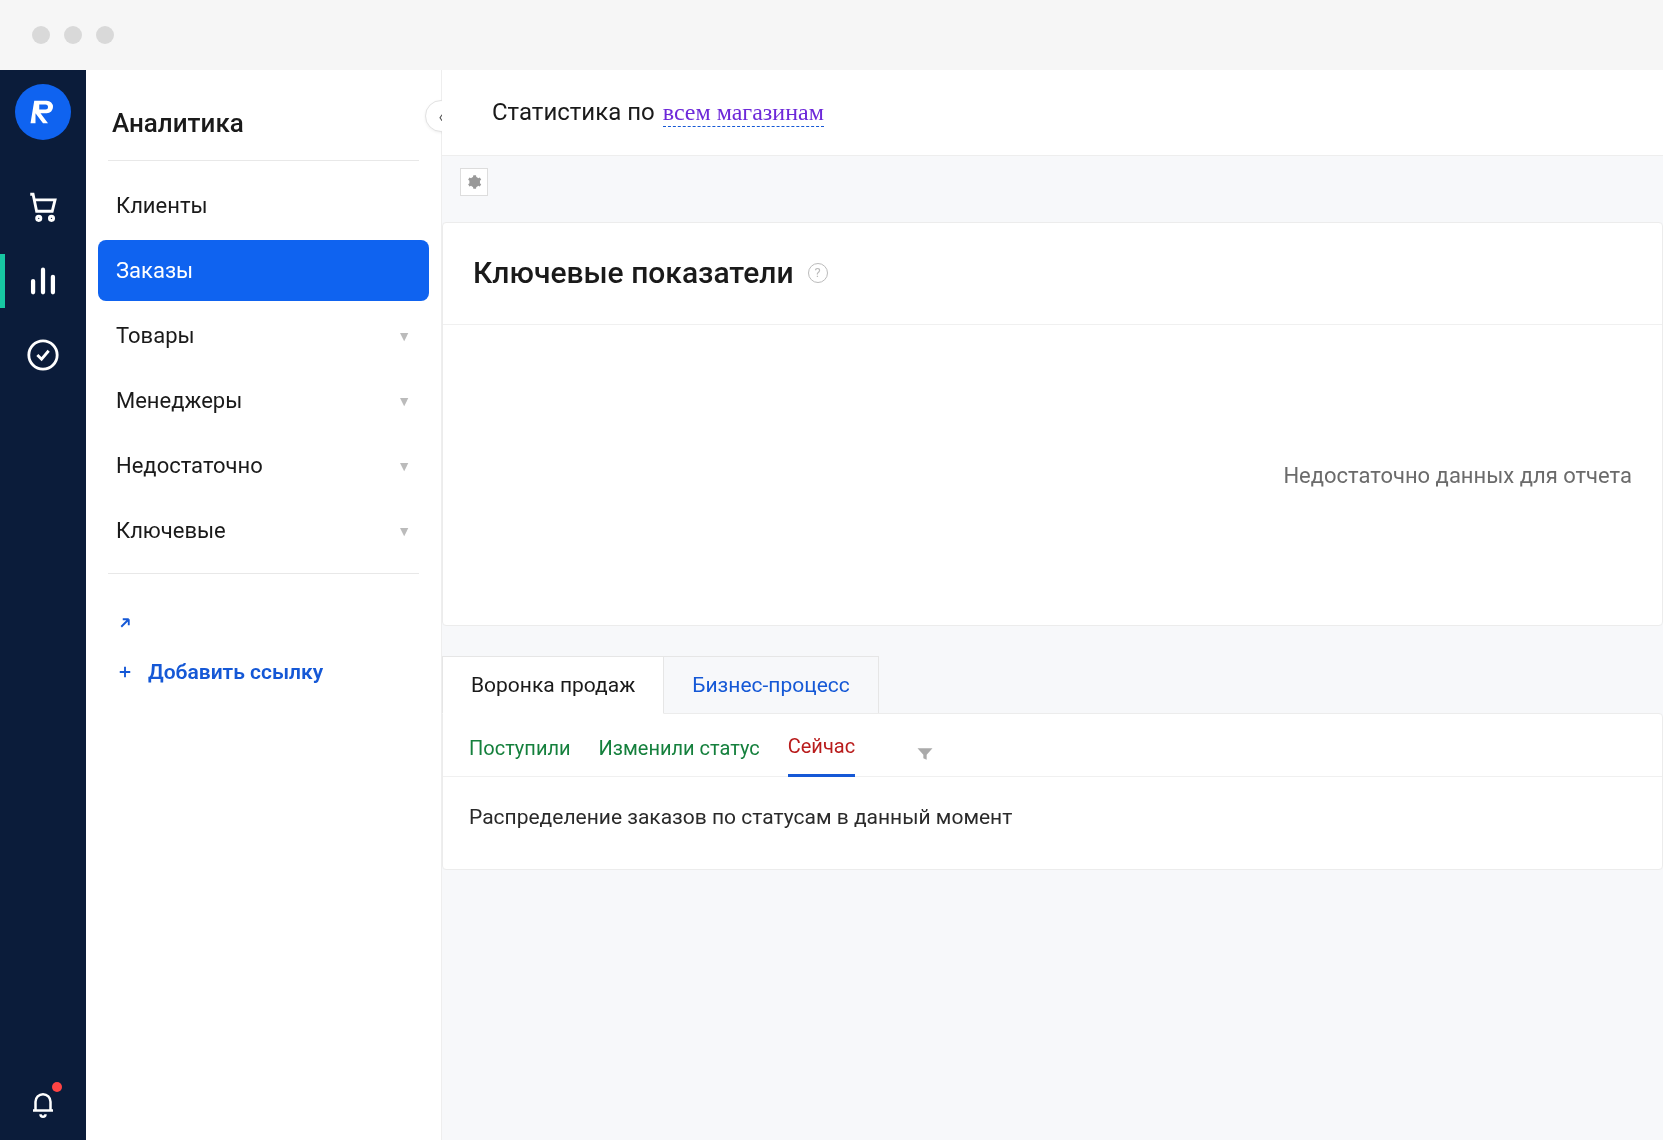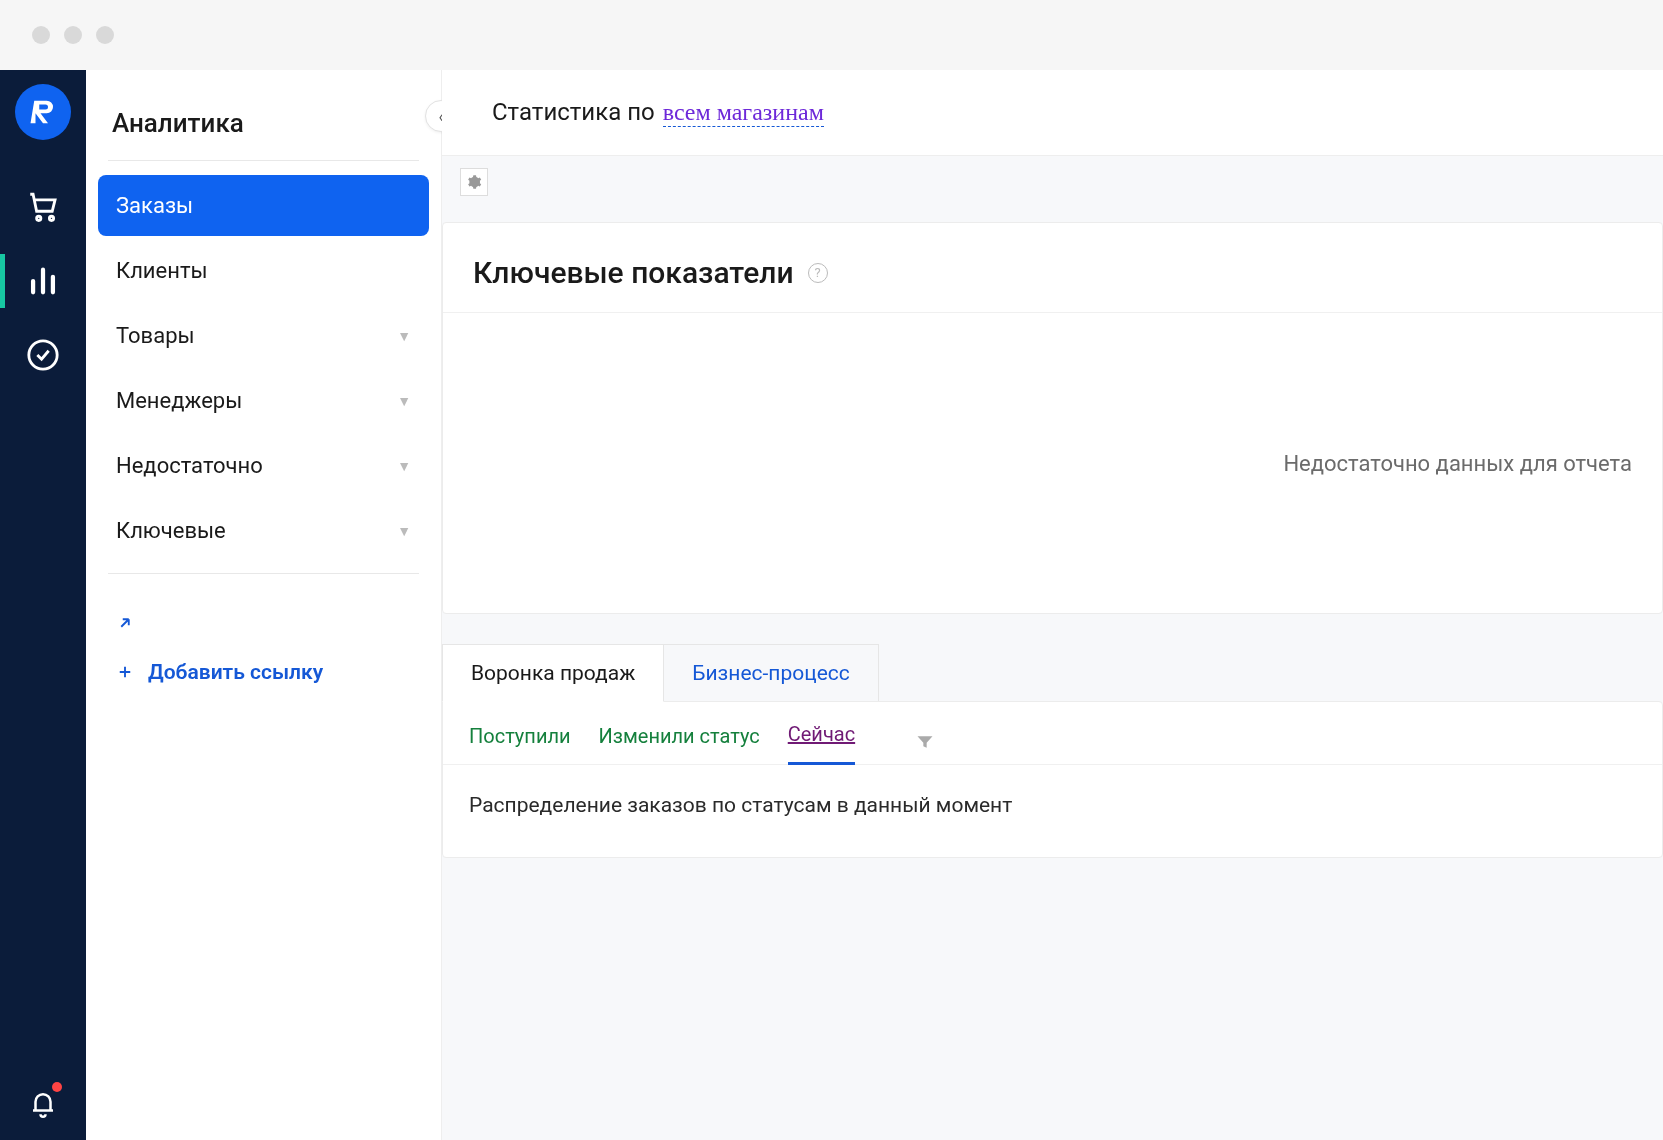--- a/index.html
+++ b/index.html
@@ -206,21 +206,21 @@
   }
   .gear-btn svg { width: 16px; height: 16px; fill: #999; }
 
   .card {
     background: #fff;
     border: 1px solid #ececec;
     border-radius: 4px;
     margin: 14px 0 30px 0;
   }
   .card-head {
-    padding: 32px 30px 22px 30px;
+    padding: 32px 30px 34px 30px;
     display: flex;
     align-items: center;
     gap: 14px;
     border-bottom: 1px solid #f0f0f0;
   }
   .card-head h2 {
     font-size: 30px;
     font-weight: 500;
   }
   .help-icon {
@@ -279,23 +279,22 @@
     gap: 28px;
     padding: 20px 26px 0 26px;
   }
   .tab-minor {
     font-size: 20px;
     color: #15803d;
     padding-bottom: 16px;
     cursor: pointer;
   }
   .tab-minor.active {
-    color: #701a75;
+    color: #b91c1c;
     border-bottom: 3px solid #1558d6;
-    text-decoration: underline;
   }
   .filter-icon {
     margin-left: 32px;
     cursor: pointer;
   }
   .filter-icon svg { width: 20px; height: 20px; fill: #aaa; }
   .desc-row {
     padding: 28px 26px 40px 26px;
     font-size: 21px;
     color: #2a2a2a;
@@ -346,25 +345,25 @@
         <path d="M6 18V11a6 6 0 1 1 12 0v7M4 18h16M10 21a2 2 0 0 0 4 0"></path>
       </svg>
       <span class="notif-dot"></span>
     </div>
   </nav>
 
   <aside class="submenu">
     <div class="submenu-title">Аналитика</div>
     <div class="submenu-divider"></div>
 
+    <div class="submenu-item">
+      <span>Клиенты</span>
+    </div>
     <div class="submenu-item active">
       <span>Заказы</span>
-    </div>
-    <div class="submenu-item">
-      <span>Клиенты</span>
     </div>
     <div class="submenu-item">
       <span>Товары</span>
       <span class="chev">▼</span>
     </div>
     <div class="submenu-item">
       <span>Менеджеры</span>
       <span class="chev">▼</span>
     </div>
     <div class="submenu-item">

